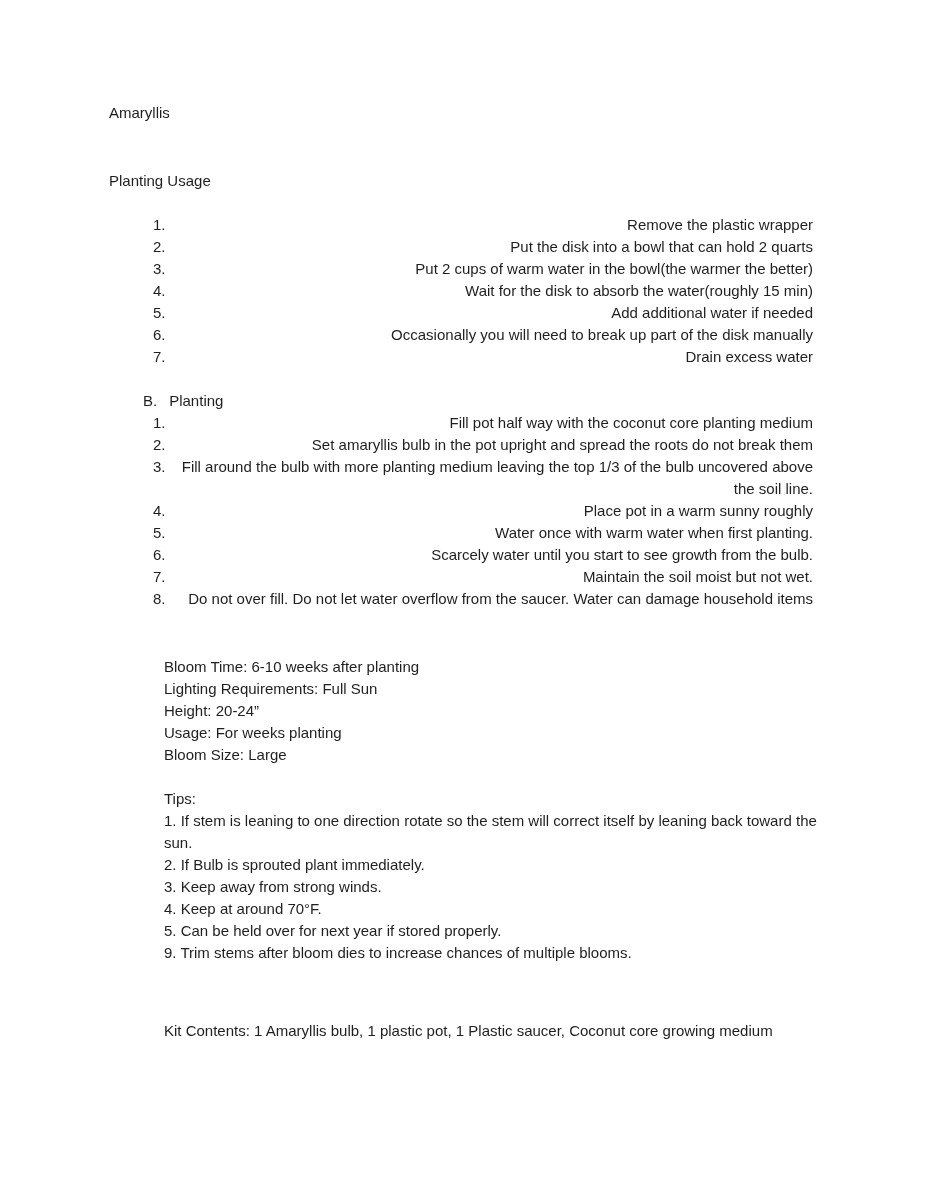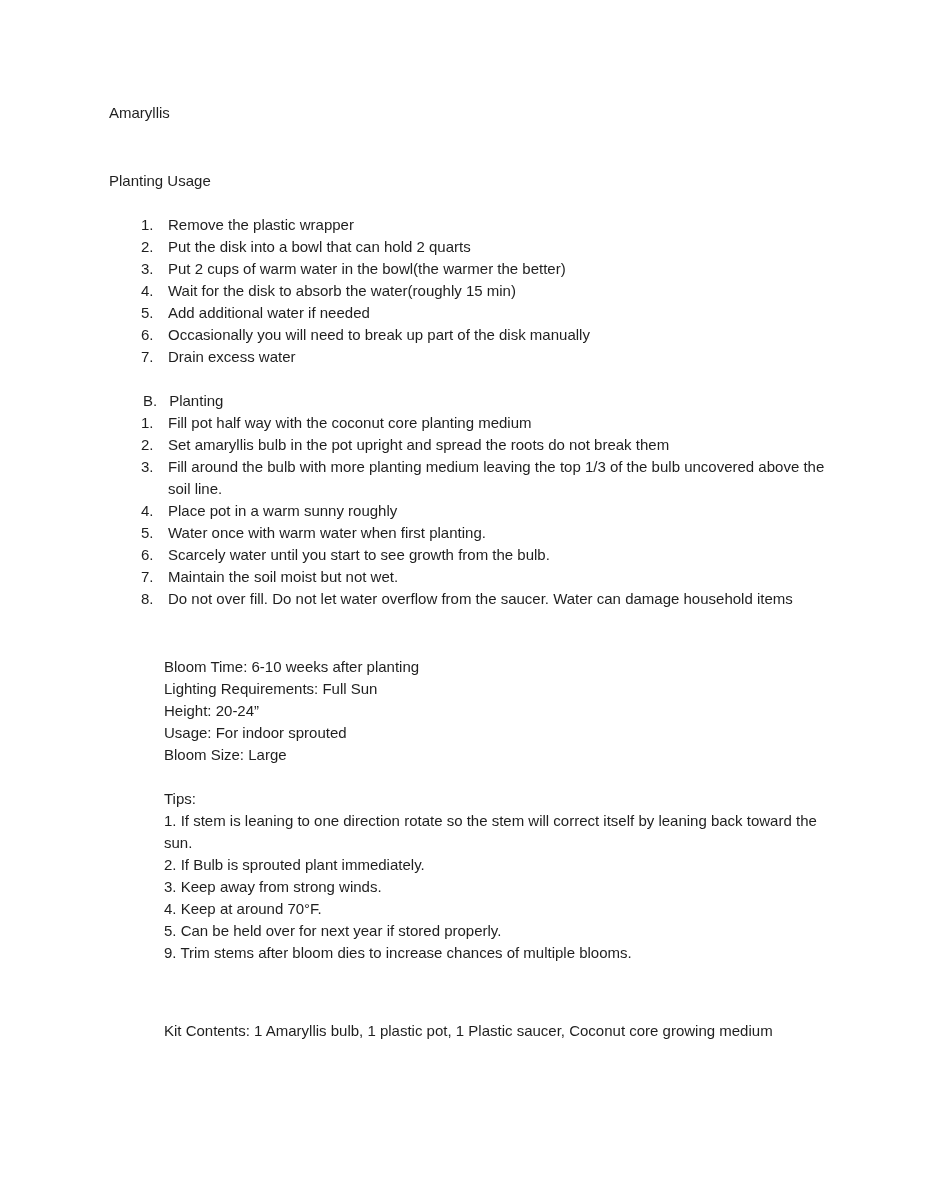--- a/index.html
+++ b/index.html
@@ -28,22 +28,23 @@
   .doc-heading { margin: 46px 0 0 0; }
 
   .section-heading { padding-left: 34px; }
   .section-heading-a { margin-top: 12px; }
   .section-heading-b { margin-top: 22px; }
   .section-label { display: inline-block; margin-right: 12px; }
 
   ol.steps {
     list-style: none;
     counter-reset: step;
-    margin: 4px;
+    margin: 16px;
     padding: 0 0 0 55px;
+    text-align: right;
   }
   ol.steps-a { margin-top: 22px; }
   ol.steps-b { margin-top: 0; }
   ol.steps li {
     counter-increment: step;
     position: relative;
   }
   ol.steps li::before {
     content: counter(step) ".";
     position: absolute;
@@ -106,21 +107,21 @@
     </ol>
 
   <div class="details">
 
       <p class="detail-line">Bloom Time: 6-10 weeks after planting</p>
 
       <p class="detail-line">Lighting Requirements: Full Sun</p>
 
       <p class="detail-line">Height: 20-24”</p>
 
-      <p class="detail-line">Usage: For indoor sprouted</p>
+      <p class="detail-line">Usage: For weeks planting</p>
 
       <p class="detail-line">Bloom Size: Large</p>
     </div>
 
   <div class="tips">
     <p class="tips-heading">Tips:</p>
     <div>
 
         <p class="tip-line">1. If stem is leaning to one direction rotate so the stem will correct itself by leaning back toward the sun.</p>
 

